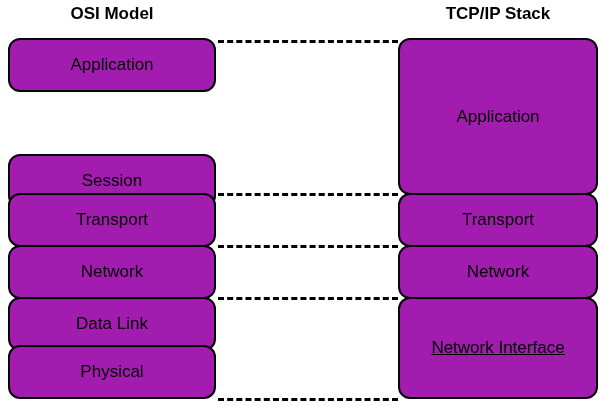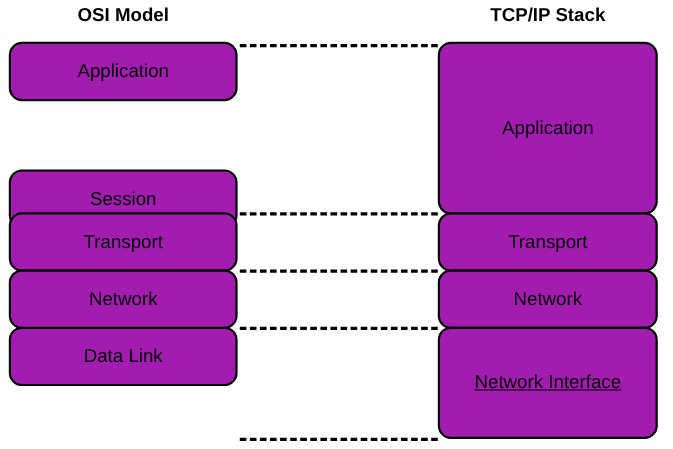--- a/index.html
+++ b/index.html
@@ -109,20 +109,23 @@
     </div>
 
     <div class="layer" style="top:259px; height:54px;">
       <span class="layer-label">Data Link</span>
     </div>
 
     <div class="layer" style="top:207px; height:54px;">
       <span class="layer-label">Network</span>
     </div>
 
+    <div class="layer" style="top:307px; height:54px;">
+      <span class="layer-label">Physical</span>
+    </div>
 
   </div>
 
   <div class="stack tcpip">
 
     <div class="layer" style="top:0px;   height:157px;">
       <span class="layer-label">Application</span>
     </div>
 
     <div class="layer" style="top:155px; height:54px;">

